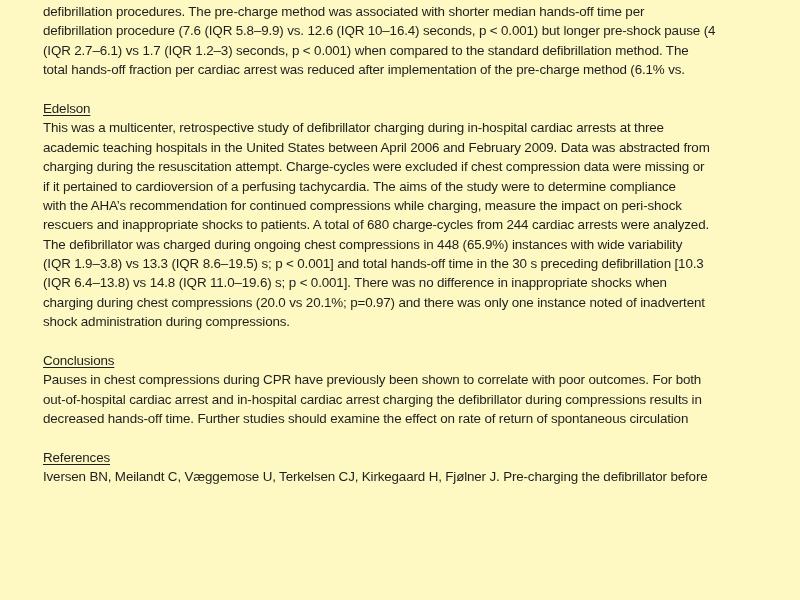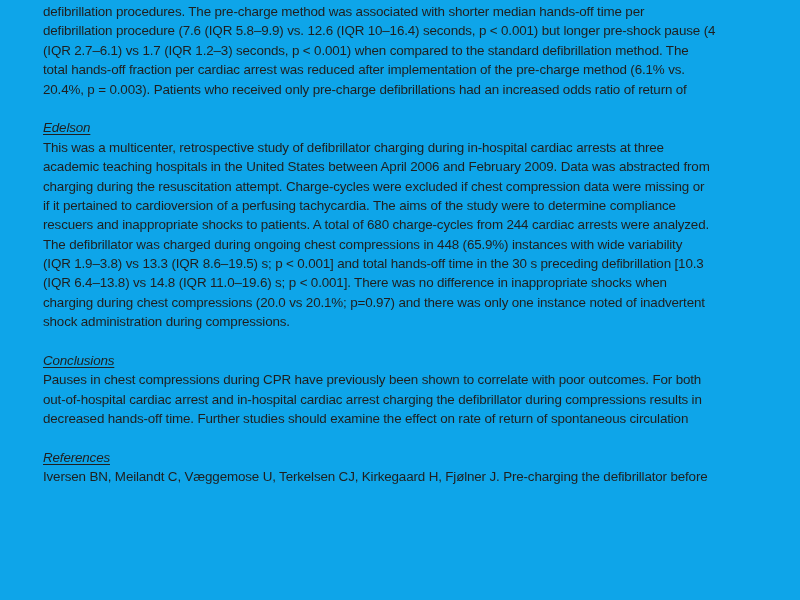--- a/index.html
+++ b/index.html
@@ -30,44 +30,43 @@
     white-space: nowrap;
   }
   .spacer-line {
     height: 19.4px;
   }
   .heading-line {
     height: 19.4px;
     white-space: nowrap;
   }
   .heading-text {
-    font-style: italic;
     text-decoration: underline;
     text-underline-offset: 2px;
   }
 </style>
 </head>
 <body>
 
-<div class="viewport" style="background: #0ea5e9;">
+<div class="viewport" style="background: #fef9c3;">
   <div class="page" id="document-page" style="color: rgb(31, 31, 31);">
       <div>
         <div class="text-line">defibrillation procedures. The pre-charge method was associated with shorter median hands-off time per</div>
         <div class="text-line">defibrillation procedure (7.6 (IQR 5.8–9.9) vs. 12.6 (IQR 10–16.4) seconds, p &lt; 0.001) but longer pre-shock pause (4</div>
         <div class="text-line">(IQR 2.7–6.1) vs 1.7 (IQR 1.2–3) seconds, p &lt; 0.001) when compared to the standard defibrillation method. The</div>
         <div class="text-line">total hands-off fraction per cardiac arrest was reduced after implementation of the pre-charge method (6.1% vs.</div>
-        <div class="text-line">20.4%, p = 0.003). Patients who received only pre-charge defibrillations had an increased odds ratio of return of</div>
       </div>
       <div class="spacer-line"></div>
       <div class="heading-line"><span class="heading-text">Edelson</span></div>
       <div>
         <div class="text-line">This was a multicenter, retrospective study of defibrillator charging during in-hospital cardiac arrests at three</div>
         <div class="text-line">academic teaching hospitals in the United States between April 2006 and February 2009. Data was abstracted from</div>
         <div class="text-line">charging during the resuscitation attempt. Charge-cycles were excluded if chest compression data were missing or</div>
         <div class="text-line">if it pertained to cardioversion of a perfusing tachycardia. The aims of the study were to determine compliance</div>
+        <div class="text-line">with the AHA’s recommendation for continued compressions while charging, measure the impact on peri-shock</div>
         <div class="text-line">rescuers and inappropriate shocks to patients. A total of 680 charge-cycles from 244 cardiac arrests were analyzed.</div>
         <div class="text-line">The defibrillator was charged during ongoing chest compressions in 448 (65.9%) instances with wide variability</div>
         <div class="text-line">(IQR 1.9–3.8) vs 13.3 (IQR 8.6–19.5) s; p &lt; 0.001] and total hands-off time in the 30 s preceding defibrillation [10.3</div>
         <div class="text-line">(IQR 6.4–13.8) vs 14.8 (IQR 11.0–19.6) s; p &lt; 0.001]. There was no difference in inappropriate shocks when</div>
         <div class="text-line">charging during chest compressions (20.0 vs 20.1%; p=0.97) and there was only one instance noted of inadvertent</div>
         <div class="text-line">shock administration during compressions.</div>
       </div>
       <div class="spacer-line"></div>
       <div class="heading-line"><span class="heading-text">Conclusions</span></div>
       <div>

